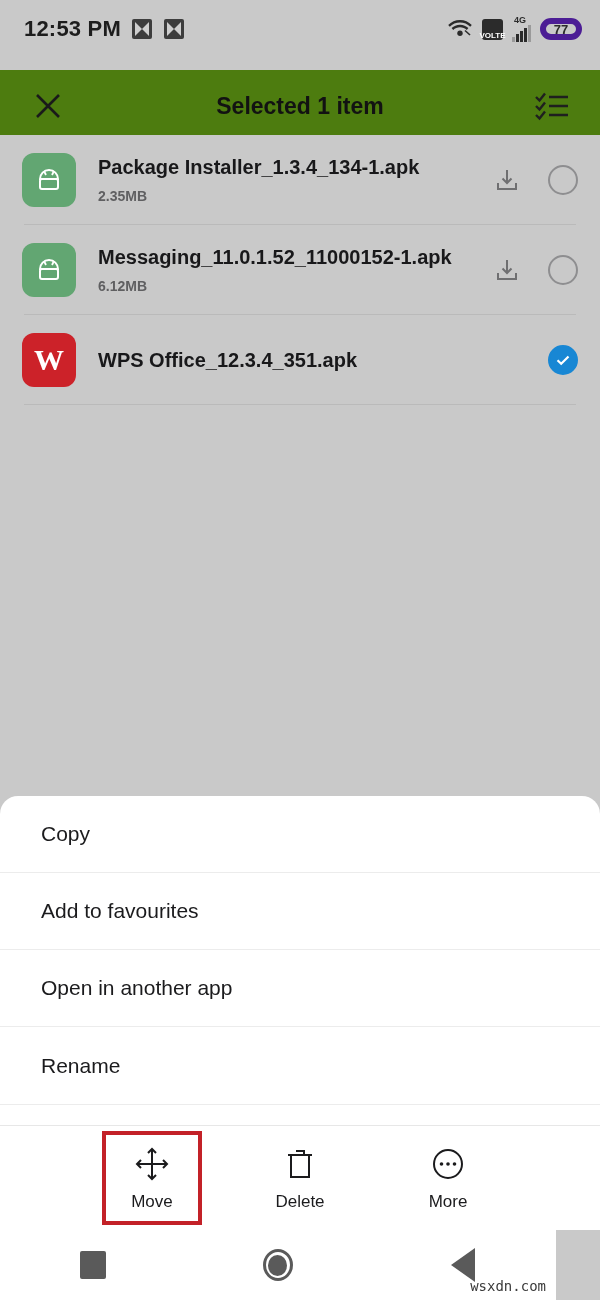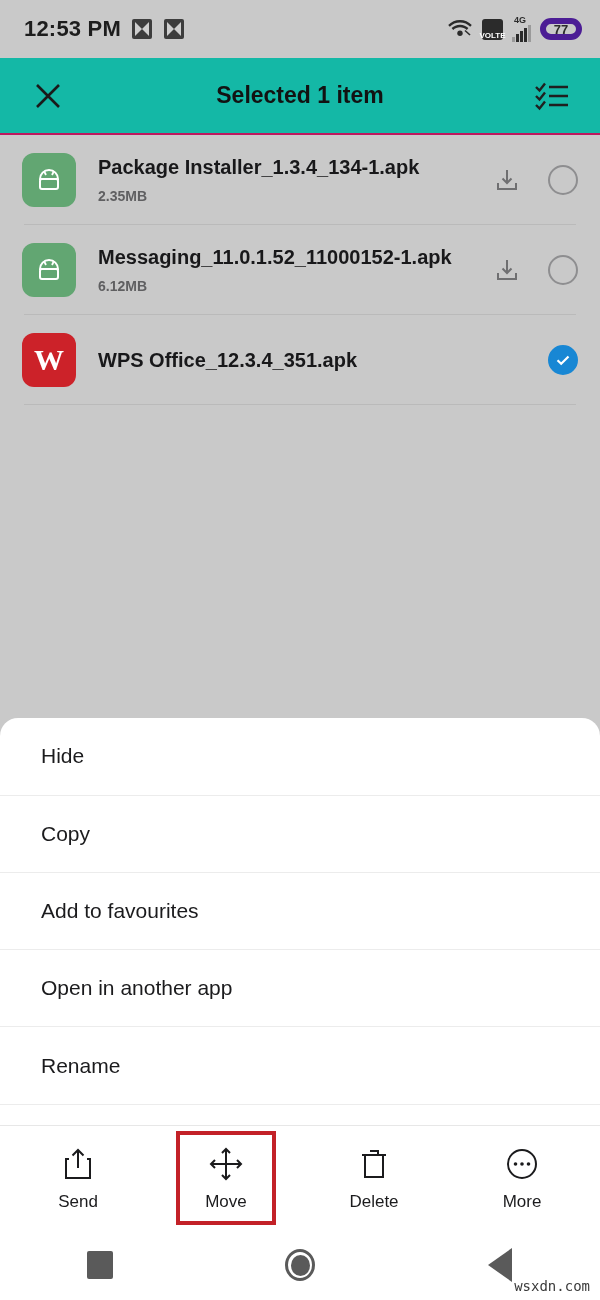--- a/index.html
+++ b/index.html
@@ -38,25 +38,25 @@
   .bar { width: 3px; background: #2b2b2b; }
   .bar.faint { background: #9a9a9a; }
   .battery {
     width: 42px; height: 22px; border: 6px solid #4c1d95; border-radius: 11px;
     display: flex; align-items: center; justify-content: center;
     font-size: 13px; font-weight: bold; color: #2b2b2b;
   }
 
   
   .appbar {
-    position: absolute; top: 58px; left: 0;
+    position: absolute; top: 70px; left: 0;
     width: 600px; height: 77px;
     display: flex; align-items: center; padding: 0 26px;
-    background: #14b8a6;
-    border-bottom: 2px solid #be185d;
+    background: #4d7c0f;
+    border-bottom: 5px solid #be185d;
   }
   .appbar-title {
     position: absolute; left: 0; right: 0; text-align: center;
     font-size: 23px; font-weight: bold; color: #121212;
     pointer-events: none;
   }
   .icon-btn { width: 44px; height: 44px; display: flex; align-items: center; justify-content: center; position: relative; z-index: 2;}
   .icon-btn.right { margin-left: auto; }
 
   
@@ -125,21 +125,21 @@
     width: 100px; height: 94px;
     display: flex; flex-direction: column; align-items: center; justify-content: center;
     gap: 8px;
   }
   .action.highlight { border: 4px solid #c32128; }
   .action-label { font-size: 17px; color: #1b1b1d; }
   .action-ico { height: 40px; display: flex; align-items: center; justify-content: center; }
 
   
   .navbar {
-    position: absolute; left: 0; bottom: 0; width: 600px; height: 70px;
+    position: absolute; left: 0; bottom: 0; width: 556px; height: 70px;
     background: #ffffff;
     display: flex; align-items: center;
   }
   .nav-btn { width: 200px; display: flex; align-items: center; justify-content: center; }
   .nav-square { width: 26px; height: 28px; background: #5a5a5a; border-radius: 2px; }
   .nav-circle {
     width: 30px; height: 32px; border-radius: 50%;
     border: 3px solid #5a5a5a; display: flex; align-items: center; justify-content: center;
   }
   .nav-circle i { display: block; width: 19px; height: 21px; background: #5a5a5a; border-radius: 50%; }
@@ -286,40 +286,29 @@
           <svg width="18" height="18" viewBox="0 0 18 18">
               <path d="M3.5 9.2 L7.2 12.8 L14.5 5.5" stroke="#ffffff" stroke-width="2.2" fill="none"></path>
             </svg>
         </div>
       </div>
     </div>
 
   </div>
 
   <div class="sheet">
-    <div class="sheet-item">Hide</div>
     <div class="sheet-item">Copy</div>
     <div class="sheet-item">Add to favourites</div>
     <div class="sheet-item">Open in another app</div>
     <div class="sheet-item">Rename</div>
     <div class="sheet-item">Details</div>
   </div>
 
   <div class="actionbar">
 
-    <div class="action">
-      <div class="action-ico">
-        <svg width="30" height="34" viewBox="0 0 30 34">
-          <path d="M15 3 V21" stroke="#1b1b1d" stroke-width="2" fill="none"></path>
-          <path d="M9.5 8.5 L15 3 L20.5 8.5" stroke="#1b1b1d" stroke-width="2" fill="none"></path>
-          <path d="M6 12 H3 V31 H27 V12 H24" stroke="#1b1b1d" stroke-width="2" fill="none"></path>
-        </svg>
-      </div>
-      <div class="action-label">Send</div>
-    </div>
 
     <div class="action highlight">
       <div class="action-ico">
         <svg width="34" height="34" viewBox="0 0 34 34">
           <path d="M17 2 V32 M2 17 H32" stroke="#1b1b1d" stroke-width="2" fill="none"></path>
           <path d="M13 6 L17 2 L21 6" stroke="#1b1b1d" stroke-width="2" fill="none"></path>
           <path d="M13 28 L17 32 L21 28" stroke="#1b1b1d" stroke-width="2" fill="none"></path>
           <path d="M6 13 L2 17 L6 21" stroke="#1b1b1d" stroke-width="2" fill="none"></path>
           <path d="M28 13 L32 17 L28 21" stroke="#1b1b1d" stroke-width="2" fill="none"></path>
         </svg>

